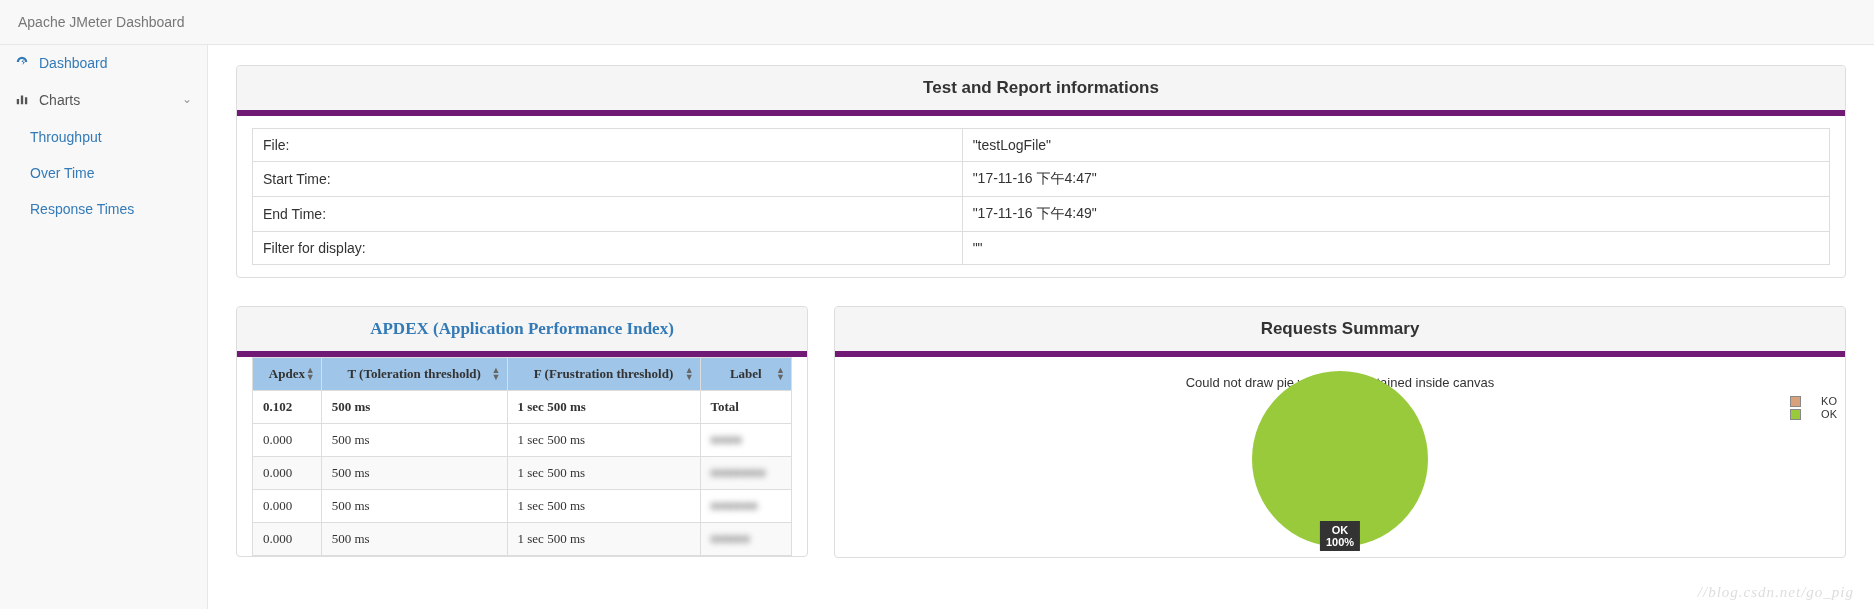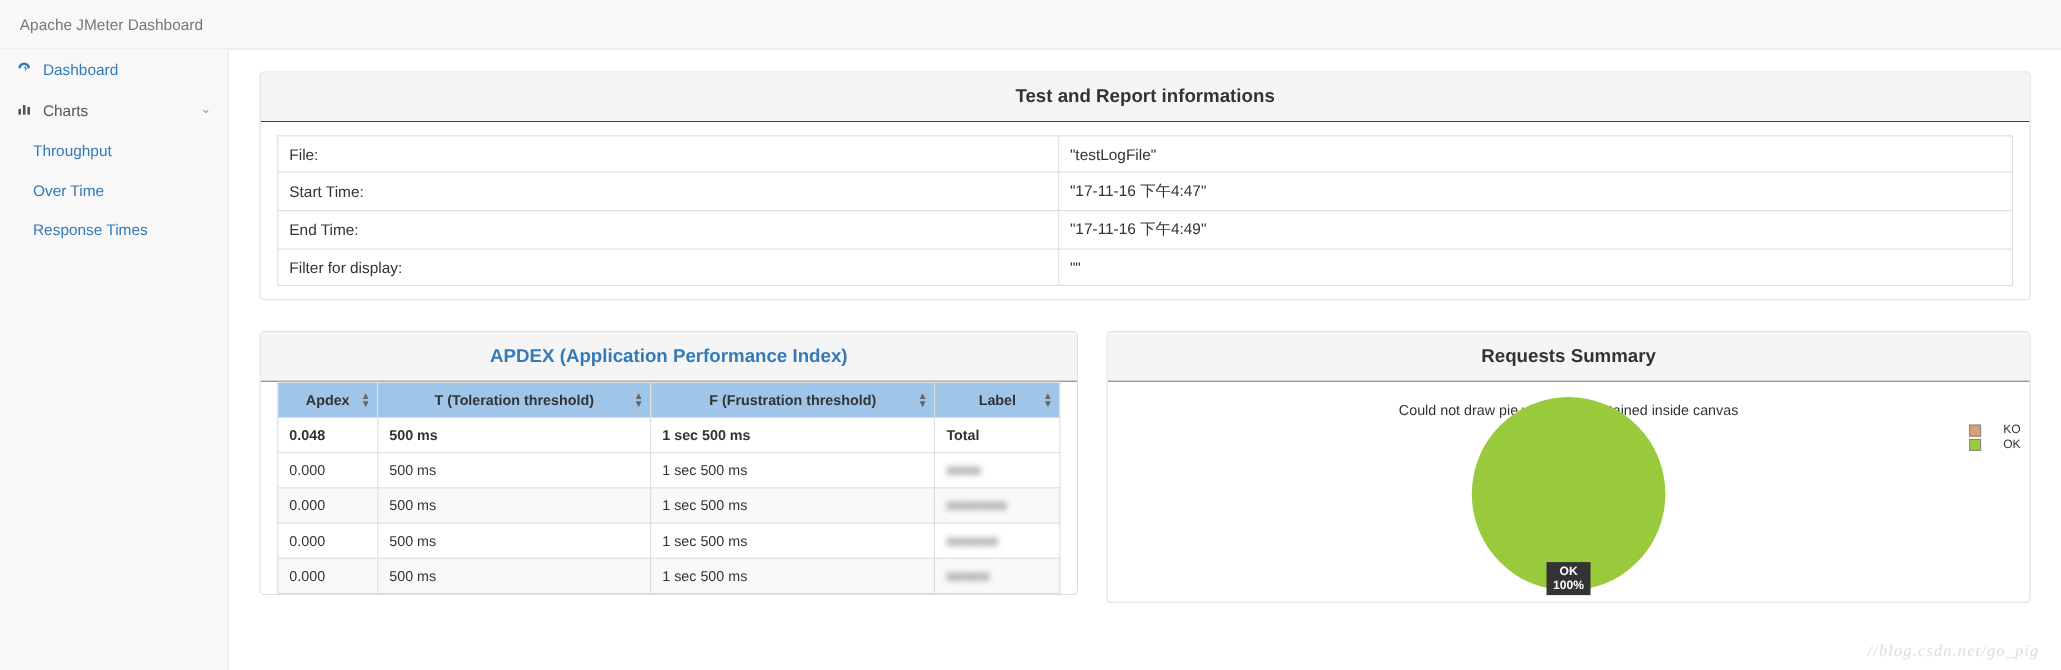--- a/index.html
+++ b/index.html
@@ -10,28 +10,28 @@
 .sidebar { width: 208px; background: #f8f8f8; border-right: 1px solid #e7e7e7; min-height: 570px; }
 .sidebar ul { list-style: none; }
 .sidebar li { padding: 10px 15px; cursor: pointer; color: #337ab7; font-size: 14px; display: flex; align-items: flex-start; }
 .sidebar li.section { color: #555; position: relative; }
 .sidebar li.sub { padding-left: 30px; border-bottom: 0; }
 .sidebar li .chev { margin-left: auto; color: #999; font-size: 12px; }
 .sidebar .ico { display: inline-block; width: 16px; margin-right: 8px; color: #337ab7; }
 .sidebar li.section .ico { color: #555; }
 .main { flex: 1; padding: 20px 28px; }
 .panel { border: 1px solid #ddd; border-radius: 4px; margin-bottom: 28px; background: #fff; }
-.panel-heading { background: #f5f5f5; border-bottom: 1px solid #701a75; padding: 12px 15px; text-align: center; font-weight: 700; font-size: 17px; color: #333; border-radius: 4px 4px 0 0; }
+.panel-heading { background: #f5f5f5; border-bottom: 6px solid #701a75; padding: 12px 15px; text-align: center; font-weight: 700; font-size: 17px; color: #333; border-radius: 4px 4px 0 0; }
 .panel-heading.link { color: #337ab7; }
 .panel-body { padding: 12px 15px; }
 .info-table { width: 100%; border-collapse: collapse; }
 .info-table td { border: 1px solid #ddd; padding: 8px 10px; font-size: 14px; }
 .info-table td:first-child { width: 45%; }
 .row2 { display: flex; gap: 26px; }
-.col-left { width: 744px; }
+.col-left { width: 572px; font-family: Liberation Serif, serif; }
 .col-right { flex: 1; position: relative; }
 .apdex-table { width: 100%; border-collapse: collapse; font-size: 13px; }
 .apdex-table th { background: #9fc5e8; border: 1px solid #ddd; padding: 8px 10px; text-align: center; font-weight: 700; color: #333; position: relative; }
 .apdex-table th .sorters { position: absolute; right: 6px; top: 50%; transform: translateY(-50%); font-size: 9px; color: #666; line-height: 7px; }
 .apdex-table td { border: 1px solid #ddd; padding: 8px 10px; }
 .apdex-table tbody tr:nth-child(odd) { background: #f9f9f9; }
 .apdex-table tbody tr.bold td { font-weight: 700; background: #fff; }
 .blur { filter: blur(3px); color: #999; }
 .pie-wrap { position: relative; height: 200px; }
 .pie-msg { text-align: center; color: #333; font-size: 13px; padding-top: 6px; }
@@ -122,21 +122,21 @@
               <thead>
                 <tr>
                   <th><span>Apdex</span><span class="sorters">▲<br>▼</span></th>
                   <th><span>T (Toleration threshold)</span><span class="sorters">▲<br>▼</span></th>
                   <th><span>F (Frustration threshold)</span><span class="sorters">▲<br>▼</span></th>
                   <th><span>Label</span><span class="sorters">▲<br>▼</span></th>
                 </tr>
               </thead>
               <tbody id="apdex-rows">
                   <tr class="bold">
-                    <td>0.048</td>
+                    <td>0.102</td>
                     <td>500 ms</td>
                     <td>1 sec 500 ms</td>
                     <td><span class="">Total</span></td>
                   </tr>
                   <tr>
                     <td>0.000</td>
                     <td>500 ms</td>
                     <td>1 sec 500 ms</td>
                     <td><span class="blur">■■■■</span></td>
                   </tr>

